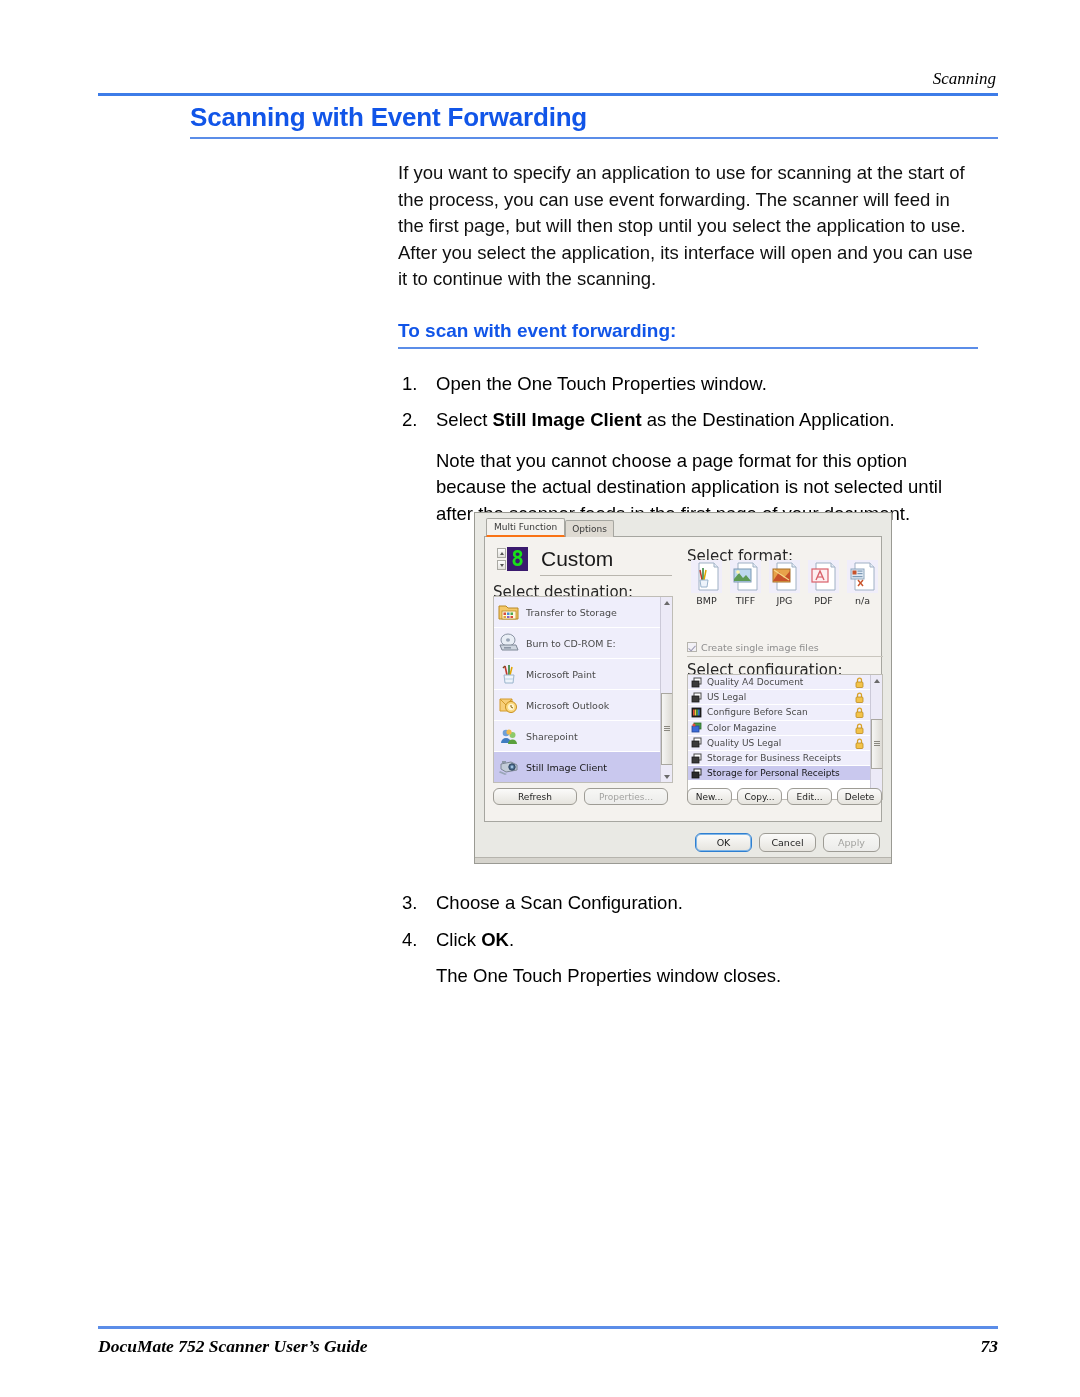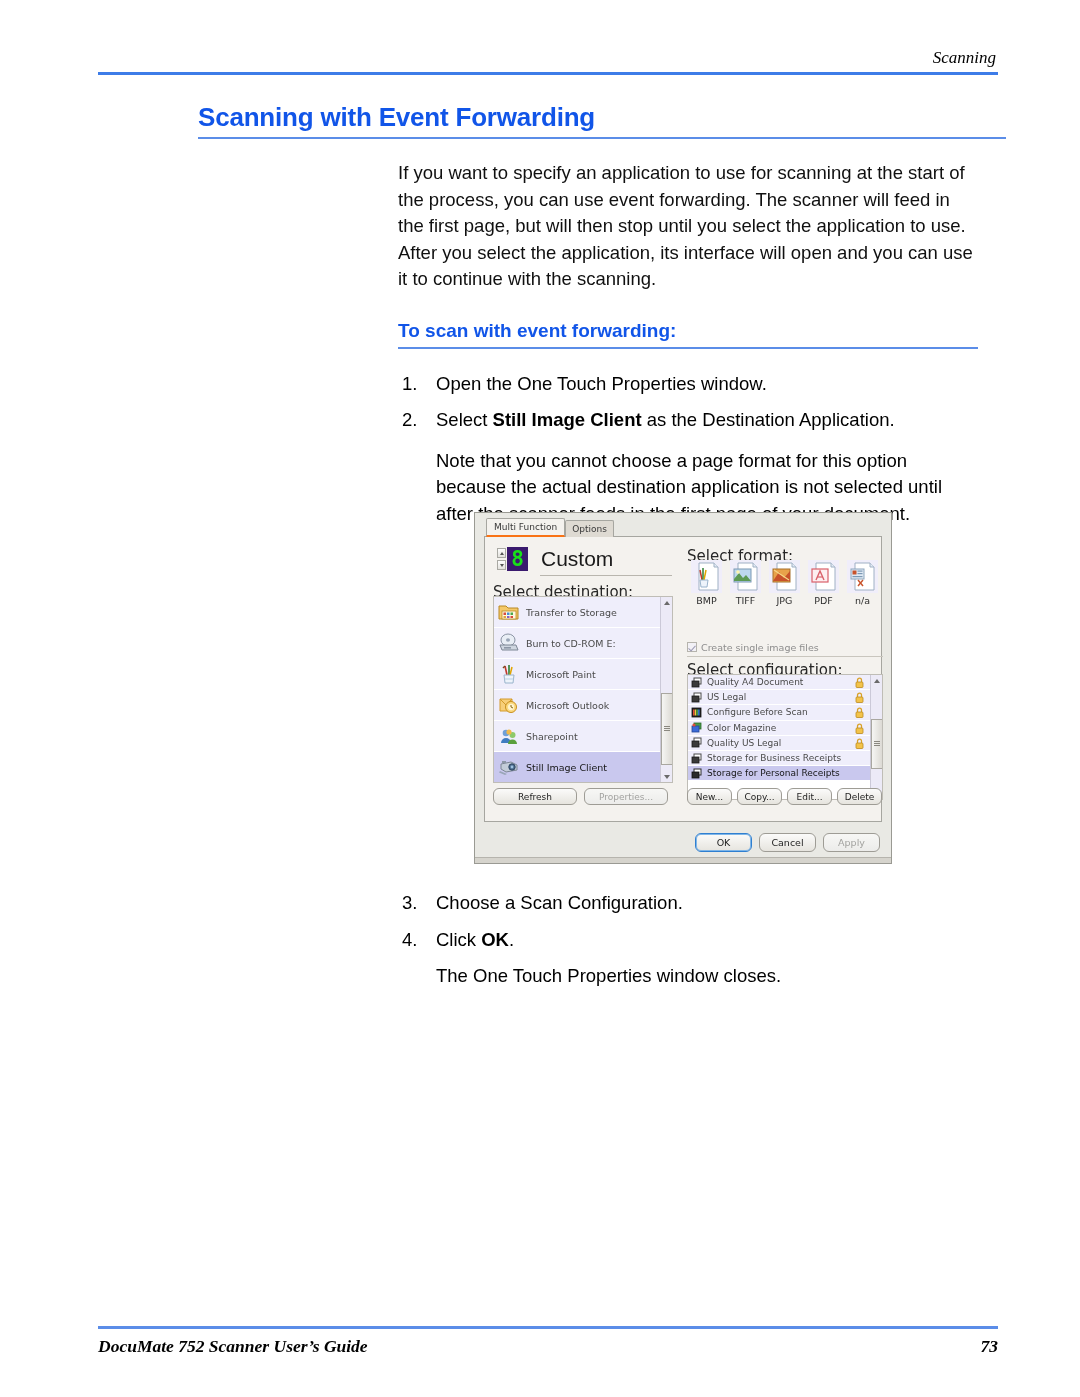--- a/index.html
+++ b/index.html
@@ -24,31 +24,32 @@
     width: 900px;
   }
   .header-label {
     text-align: right;
     font-family: "Liberation Serif", serif;
     font-style: italic;
     font-size: 17px;
     color: #000;
     line-height: 20px;
     padding-right: 2px;
+    margin-top: 21px;
   }
   .header-rule {
     margin-top: 4px;
     height: 3px;
     background: #3d7ce8;
   }
 
   
   .h1-block {
     position: absolute;
-    left: 198px;
+    left: 190px;
     top: 102px;
     width: 808px;
   }
   .h1-title {
     font-size: 26px;
     font-weight: bold;
     color: #1155e8;
     letter-spacing: -0.2px;
     line-height: 30px;
   }

